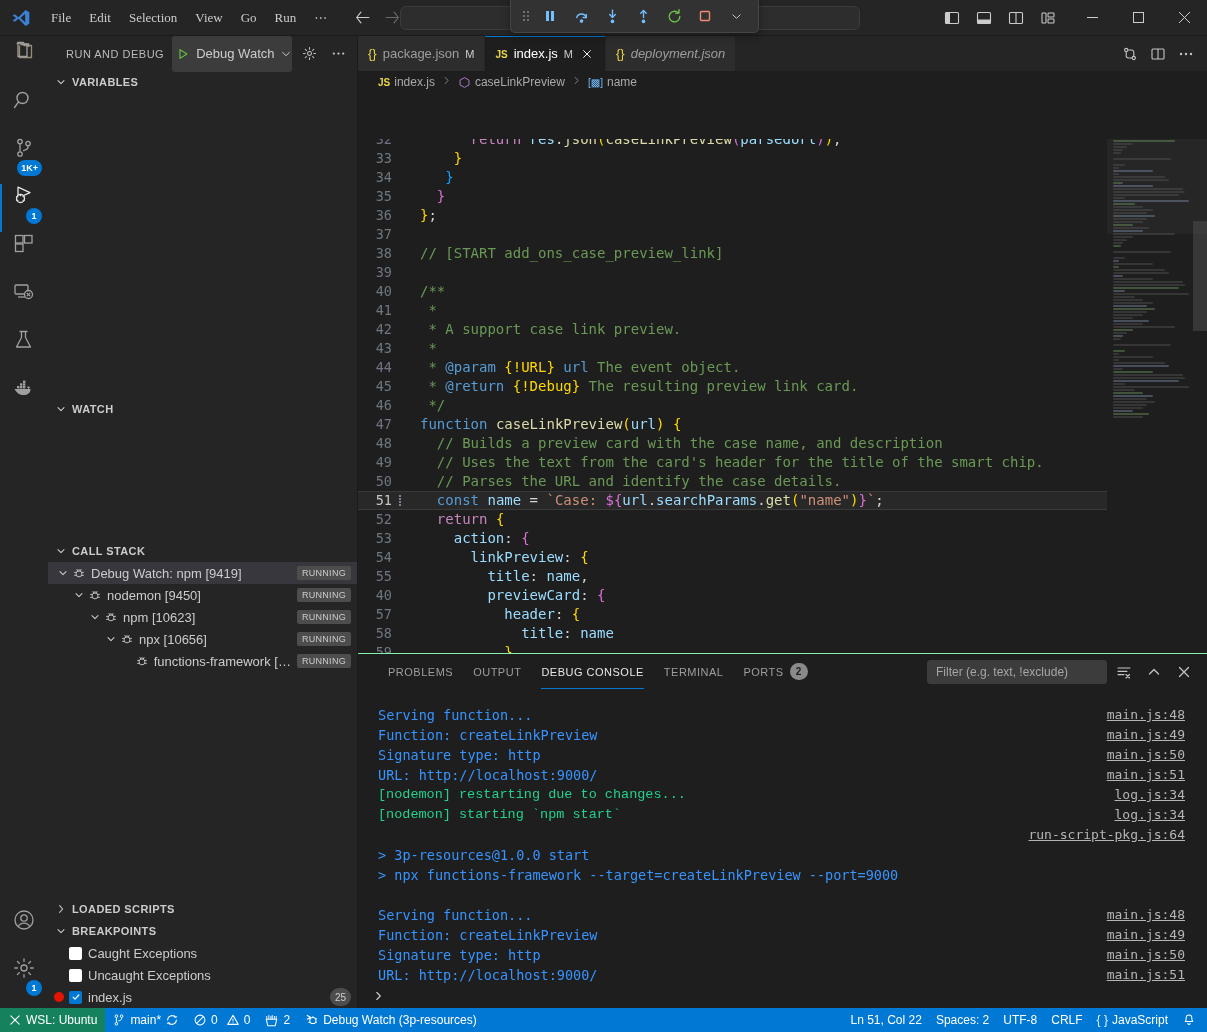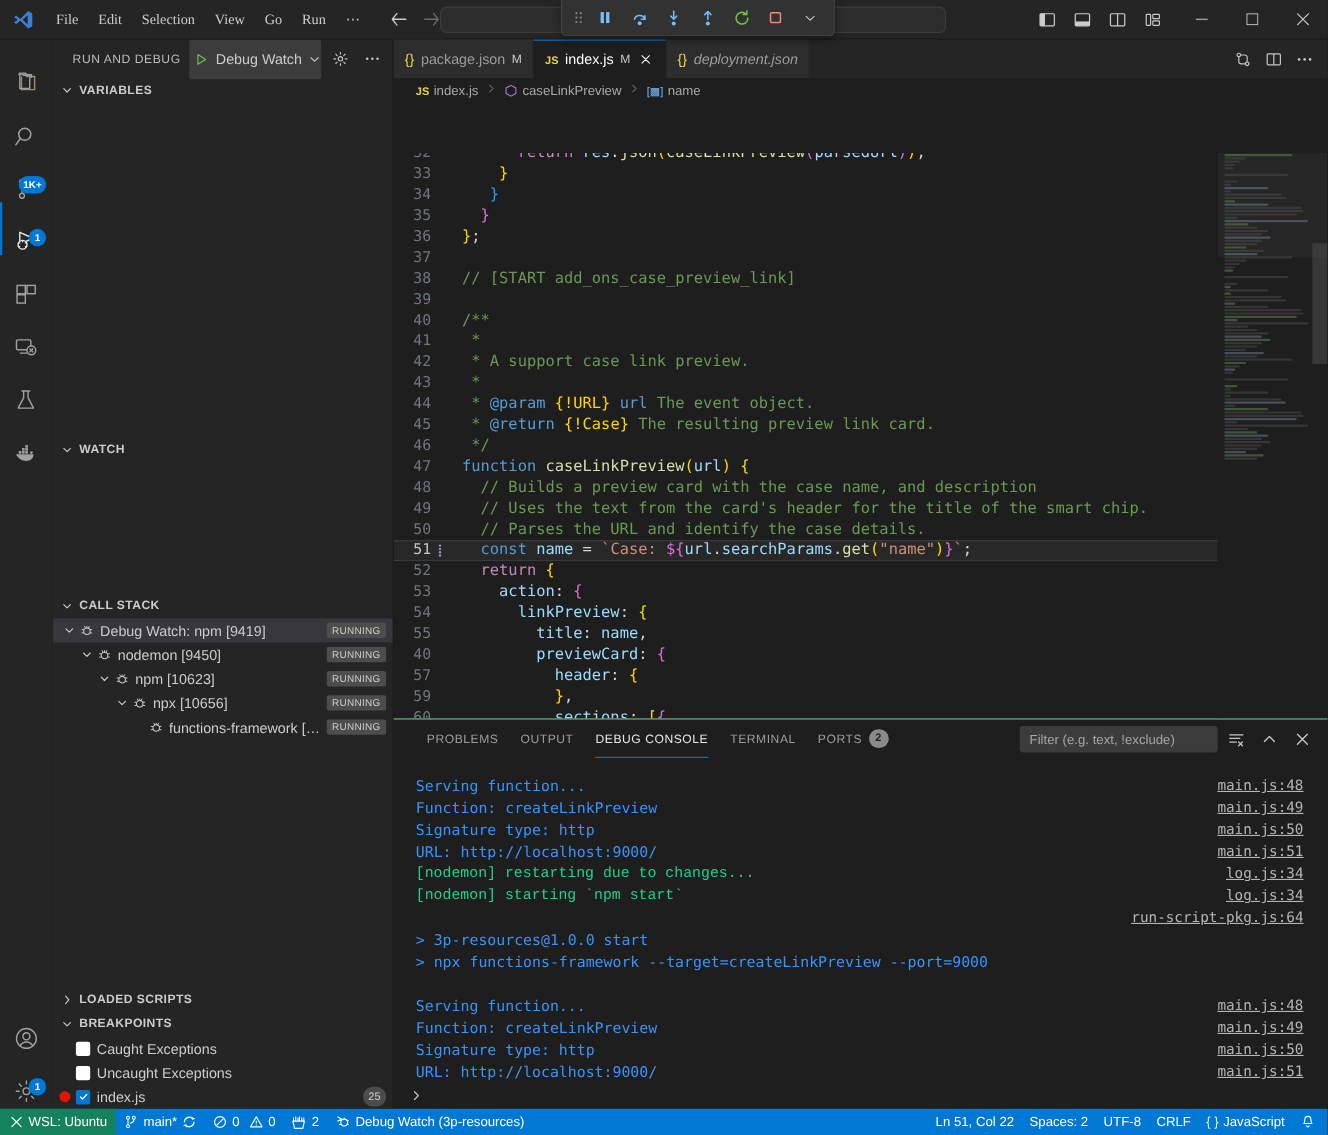--- a/index.html
+++ b/index.html
@@ -51,21 +51,21 @@
 
   
   .body-row { display: flex; flex: 1 1 auto; min-height: 0; }
 
   
   .activitybar {
     width: 48px; background: #252526; display: flex; flex-direction: column;
     align-items: center; flex: 0 0 48px; padding-top: 4px;
   }
   .act-item {
-    width: 48px; height: 48px; display: flex; align-items: flex-end; justify-content: center;
+    width: 48px; height: 48px; display: flex; align-items: flex-start; justify-content: center;
     position: relative; color: #868686;
   }
   .act-item.active { color: #e7e7e7; }
   .act-item.active::before {
     content: ''; position: absolute; left: 0; top: 0; bottom: 0; width: 2px; background: #0078d4;
   }
   .act-badge {
     position: absolute; right: 6px; bottom: 8px; min-width: 16px; height: 16px;
     background: #0078d4; color: #fff; border-radius: 9px; font-size: 9px;
     display: flex; align-items: center; justify-content: center; padding: 0 4px;
@@ -744,33 +744,34 @@
             <div class="code-line"><span class="ln">35</span><span class="code-txt"><span class="t-plain">  </span><span class="t-p2">}</span></span></div>
             <div class="code-line"><span class="ln">36</span><span class="code-txt"><span class="t-p1">}</span><span class="t-plain">;</span></span></div>
             <div class="code-line"><span class="ln">37</span><span class="code-txt"></span></div>
             <div class="code-line"><span class="ln">38</span><span class="code-txt"><span class="t-cmt">// [START add_ons_case_preview_link]</span></span></div>
             <div class="code-line"><span class="ln">39</span><span class="code-txt"></span></div>
             <div class="code-line"><span class="ln">40</span><span class="code-txt"><span class="t-cmt">/**</span></span></div>
             <div class="code-line"><span class="ln">41</span><span class="code-txt"><span class="t-cmt"> *</span></span></div>
             <div class="code-line"><span class="ln">42</span><span class="code-txt"><span class="t-cmt"> * A support case link preview.</span></span></div>
             <div class="code-line"><span class="ln">43</span><span class="code-txt"><span class="t-cmt"> *</span></span></div>
             <div class="code-line"><span class="ln">44</span><span class="code-txt"><span class="t-cmt"> * </span><span class="t-jsdoc">@param</span><span class="t-cmt"> </span><span class="t-p1">{!URL}</span><span class="t-cmt"> </span><span class="t-jsdoc">url</span><span class="t-cmt"> The event object.</span></span></div>
-            <div class="code-line"><span class="ln">45</span><span class="code-txt"><span class="t-cmt"> * </span><span class="t-jsdoc">@return</span><span class="t-cmt"> </span><span class="t-p1">{!Case}</span><span class="t-cmt"> The resulting preview link card.</span></span></div>
+            <div class="code-line"><span class="ln">45</span><span class="code-txt"><span class="t-cmt"> * </span><span class="t-jsdoc">@return</span><span class="t-cmt"> </span><span class="t-p1">{!Debug}</span><span class="t-cmt"> The resulting preview link card.</span></span></div>
             <div class="code-line"><span class="ln">46</span><span class="code-txt"><span class="t-cmt"> */</span></span></div>
             <div class="code-line"><span class="ln">47</span><span class="code-txt"><span class="t-kw">function</span><span class="t-plain"> </span><span class="t-fn">caseLinkPreview</span><span class="t-p1">(</span><span class="t-var">url</span><span class="t-p1">)</span><span class="t-plain"> </span><span class="t-p1">{</span></span></div>
             <div class="code-line"><span class="ln">48</span><span class="code-txt"><span class="t-cmt">  // Builds a preview card with the case name, and description</span></span></div>
             <div class="code-line"><span class="ln">49</span><span class="code-txt"><span class="t-cmt">  // Uses the text from the card's header for the title of the smart chip.</span></span></div>
             <div class="code-line"><span class="ln">50</span><span class="code-txt"><span class="t-cmt">  // Parses the URL and identify the case details.</span></span></div>
             <div class="code-line current"><span class="ln">51</span><span class="code-txt"><span class="t-plain">  </span><span class="t-kw">const</span><span class="t-plain"> </span><span class="t-var">name</span><span class="t-plain"> </span><span class="t-plain">=</span><span class="t-plain"> </span><span class="t-str">`Case: </span><span class="t-p2">${</span><span class="t-var">url</span><span class="t-plain">.</span><span class="t-var">searchParams</span><span class="t-plain">.</span><span class="t-fn">get</span><span class="t-p1">(</span><span class="t-str">"name"</span><span class="t-p1">)</span><span class="t-p2">}</span><span class="t-str">`</span><span class="t-plain">;</span></span></div>
             <div class="code-line"><span class="ln">52</span><span class="code-txt"><span class="t-plain">  </span><span class="t-kw2">return</span><span class="t-plain"> </span><span class="t-p1">{</span></span></div>
             <div class="code-line"><span class="ln">53</span><span class="code-txt"><span class="t-plain">    </span><span class="t-prop">action</span><span class="t-plain">: </span><span class="t-p2">{</span></span></div>
             <div class="code-line"><span class="ln">54</span><span class="code-txt"><span class="t-plain">      </span><span class="t-prop">linkPreview</span><span class="t-plain">: </span><span class="t-p1">{</span></span></div>
             <div class="code-line"><span class="ln">55</span><span class="code-txt"><span class="t-plain">        </span><span class="t-prop">title</span><span class="t-plain">: </span><span class="t-var">name</span><span class="t-plain">,</span></span></div>
             <div class="code-line"><span class="ln">40</span><span class="code-txt"><span class="t-plain">        </span><span class="t-prop">previewCard</span><span class="t-plain">: </span><span class="t-p2">{</span></span></div>
             <div class="code-line"><span class="ln">57</span><span class="code-txt"><span class="t-plain">          </span><span class="t-prop">header</span><span class="t-plain">: </span><span class="t-p1">{</span></span></div>
+            <div class="code-line"><span class="ln">58</span><span class="code-txt"><span class="t-plain">            </span><span class="t-prop">title</span><span class="t-plain">: </span><span class="t-var">name</span></span></div>
             <div class="code-line"><span class="ln">59</span><span class="code-txt"><span class="t-plain">          </span><span class="t-p1">}</span><span class="t-plain">,</span></span></div>
             <div class="code-line"><span class="ln">60</span><span class="code-txt"><span class="t-plain">          </span><span class="t-prop">sections</span><span class="t-plain">: </span><span class="t-p1">[</span><span class="t-p2">{</span></span></div>
             <div class="code-line"><span class="ln">61</span><span class="code-txt"><span class="t-plain">            </span><span class="t-prop">widgets</span><span class="t-plain">: </span><span class="t-p2">[</span><span class="t-p3">{</span></span></div>
           </div>
         <div class="minimap" id="minimap">
           <div class="mm-slider" id="mm-slider" style="top: 0px; height: 95px;"></div>
         <div class="mm-line" style="width: 62px; background: rgb(95, 127, 82);"></div>
             <div class="mm-line" style="width: 20px; background: rgb(74, 74, 74);"></div>
             <div class="mm-line" style="width: 14px; background: rgb(74, 74, 74);"></div>
             <div class="mm-line" style="width: 10px; background: rgb(74, 74, 74);"></div>

